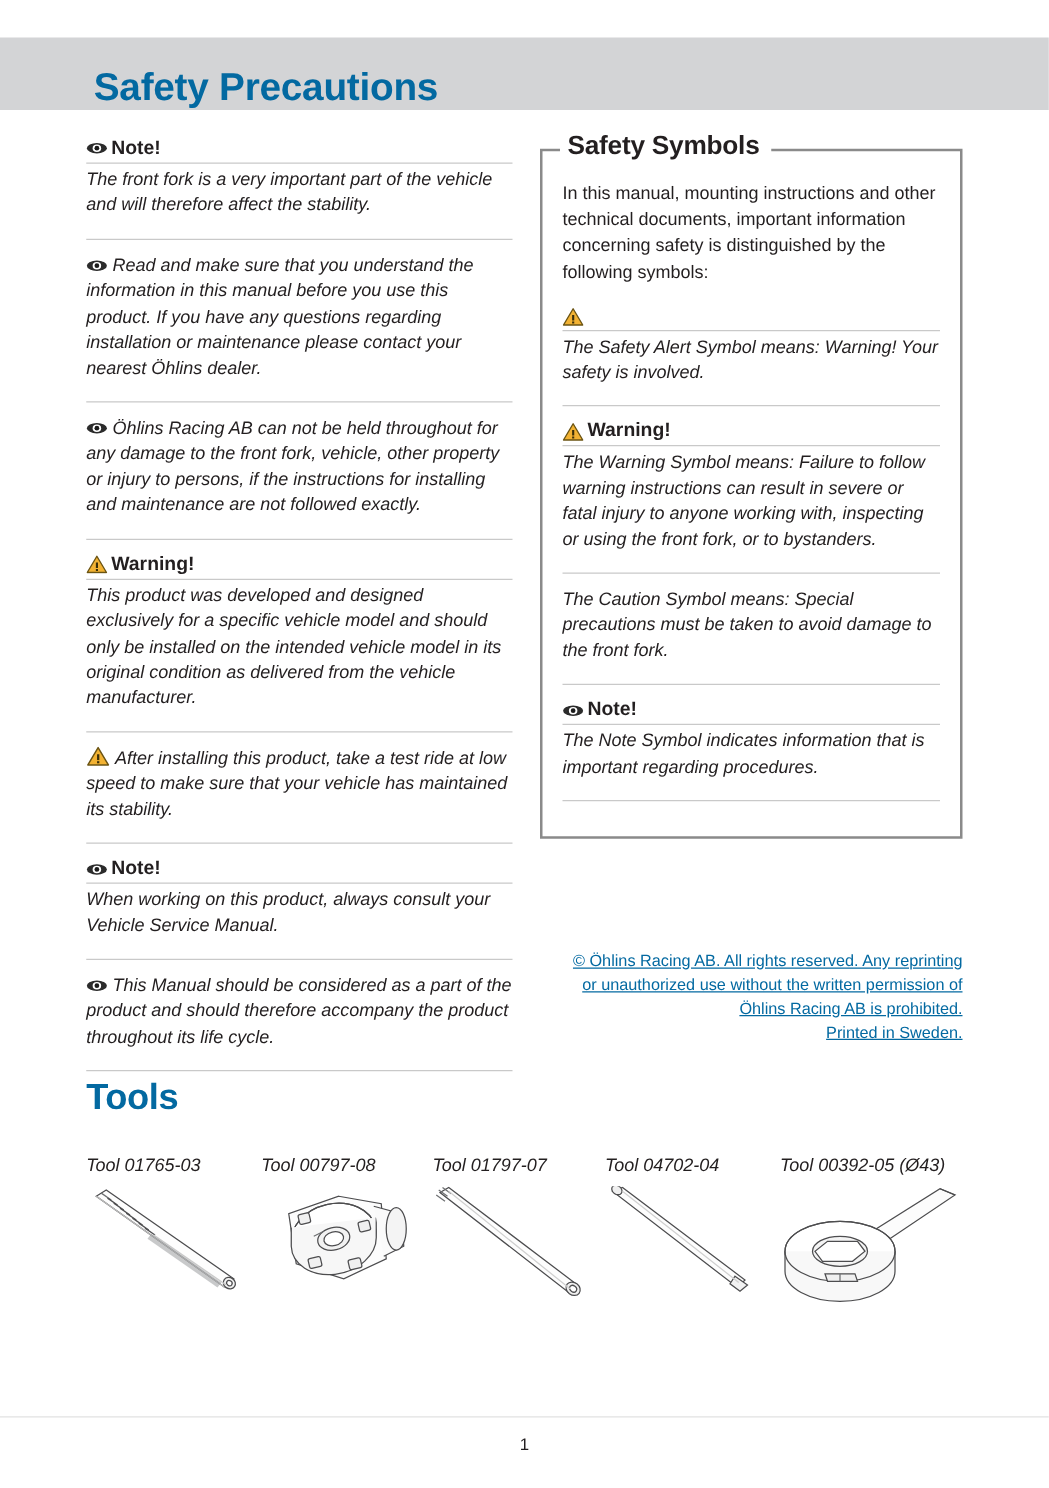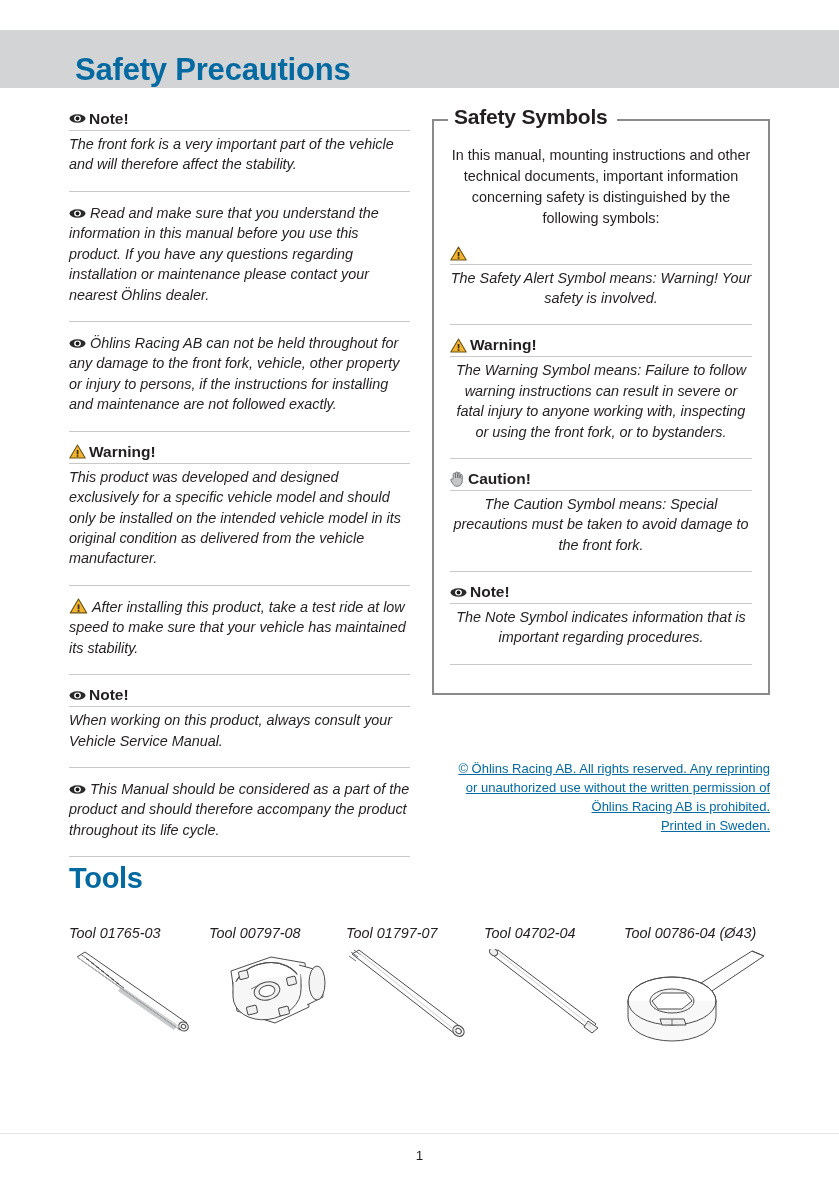--- a/index.html
+++ b/index.html
@@ -98,21 +98,20 @@
     flex: 0 0 auto;
   }
   .ico svg { display: block; }
 
   
   .symbols-box {
     position: relative;
     border: 2px solid #8a8a8a;
     padding: 14px 16px 14px 16px;
     margin-top: 9px;
-    text-align: center;
   }
   .symbols-legend {
     position: absolute;
     top: -16px;
     left: 14px;
     background: #ffffff;
     padding: 0 9px 0 6px;
     font-size: 21px;
     font-weight: bold;
     letter-spacing: -0.2px;
@@ -314,28 +313,20 @@
               <rect x="7.7" y="6" width="1.7" height="4.4" fill="#3a2e08"></rect>
               <rect x="7.7" y="11.2" width="1.7" height="1.6" fill="#3a2e08"></rect>
             </svg>
           </span>
           <span>Warning!</span>
         </div>
         <div class="block-body">The Warning Symbol means: Failure to follow warning instructions can result in severe or fatal injury to anyone working with, inspecting or using the front fork, or to bystanders.</div>
       </div>
 
       <div class="block">
-        <div class="block-head">
-          <span class="ico">
-            <svg width="15" height="16" viewBox="0 0 15 16">
-              <path d="M3.2 7.4 V3.3 a1.15 1.15 0 0 1 2.3 0 V6.9 V2.2 a1.15 1.15 0 0 1 2.3 0 V6.9 V2.7 a1.15 1.15 0 0 1 2.3 0 V7.2 V4.6 a1.1 1.1 0 0 1 2.2 0 v5.1 c0 3.3 -2.1 5.6 -5.1 5.6 c-2.4 0 -3.7 -1.1 -4.8 -3.1 L0.9 9.6 a1.15 1.15 0 0 1 1.8 -1.4 Z" fill="#c3c5c7" stroke="#6d6f71" stroke-width="0.9" stroke-linejoin="round"></path>
-            </svg>
-          </span>
-          <span>Caution!</span>
-        </div>
         <div class="block-body">The Caution Symbol means: Special precautions must be taken to avoid damage to the front fork.</div>
       </div>
 
       <div class="block">
         <div class="block-head">
           <span class="ico">
             <svg width="17" height="13" viewBox="0 0 17 13">
               <ellipse cx="8.5" cy="6.5" rx="8" ry="4.2" fill="#2b2b2b"></ellipse>
               <ellipse cx="8.5" cy="6.5" rx="3.4" ry="3" fill="#ffffff"></ellipse>
               <circle cx="8.5" cy="6.5" r="1.9" fill="#1a1a1a"></circle>
@@ -438,21 +429,21 @@
           <path d="M6 4 L14 1 L112 75 L106 81 Z" fill="#fdfdfd"></path>
           <ellipse cx="9.5" cy="3" rx="4.4" ry="3.4" transform="rotate(37 9.5 3)" fill="#efefef"></ellipse>
           <path d="M104 72 L114 79 L108 84 L100 78 Z" fill="#f2f2f2"></path>
           <path d="M14 4 L107 77" stroke="#d0d0d0"></path>
         </g>
       </svg>
     </div>
   </div>
 
   <div class="tool-item" style="width:145px">
-    <div class="tool-label">Tool 00786-04 (Ø43)</div>
+    <div class="tool-label">Tool 00392-05 (Ø43)</div>
     <div class="tool-art">
       <svg width="145" height="105" viewBox="0 0 145 105">
         <g fill="#ffffff" stroke="#4d4d4f" stroke-width="1">
           <path d="M58 46 L128 2 L140 7 L70 54 Z" fill="#fcfcfc"></path>
           <path d="M128 2 L140 7" stroke="#4d4d4f"></path>
           <ellipse cx="48" cy="52" rx="44" ry="24" fill="#ffffff"></ellipse>
           <path d="M4 52 L4 68 a44 24 0 0 0 88 0 L92 52" fill="#f8f8f8"></path>
           <ellipse cx="48" cy="52" rx="44" ry="24" fill="none"></ellipse>
           <ellipse cx="48" cy="52" rx="22" ry="12" fill="#f4f4f4"></ellipse>
           <path d="M38 44 L62 44 L68 52 L58 60 L34 60 L28 52 Z" fill="#ffffff"></path>

